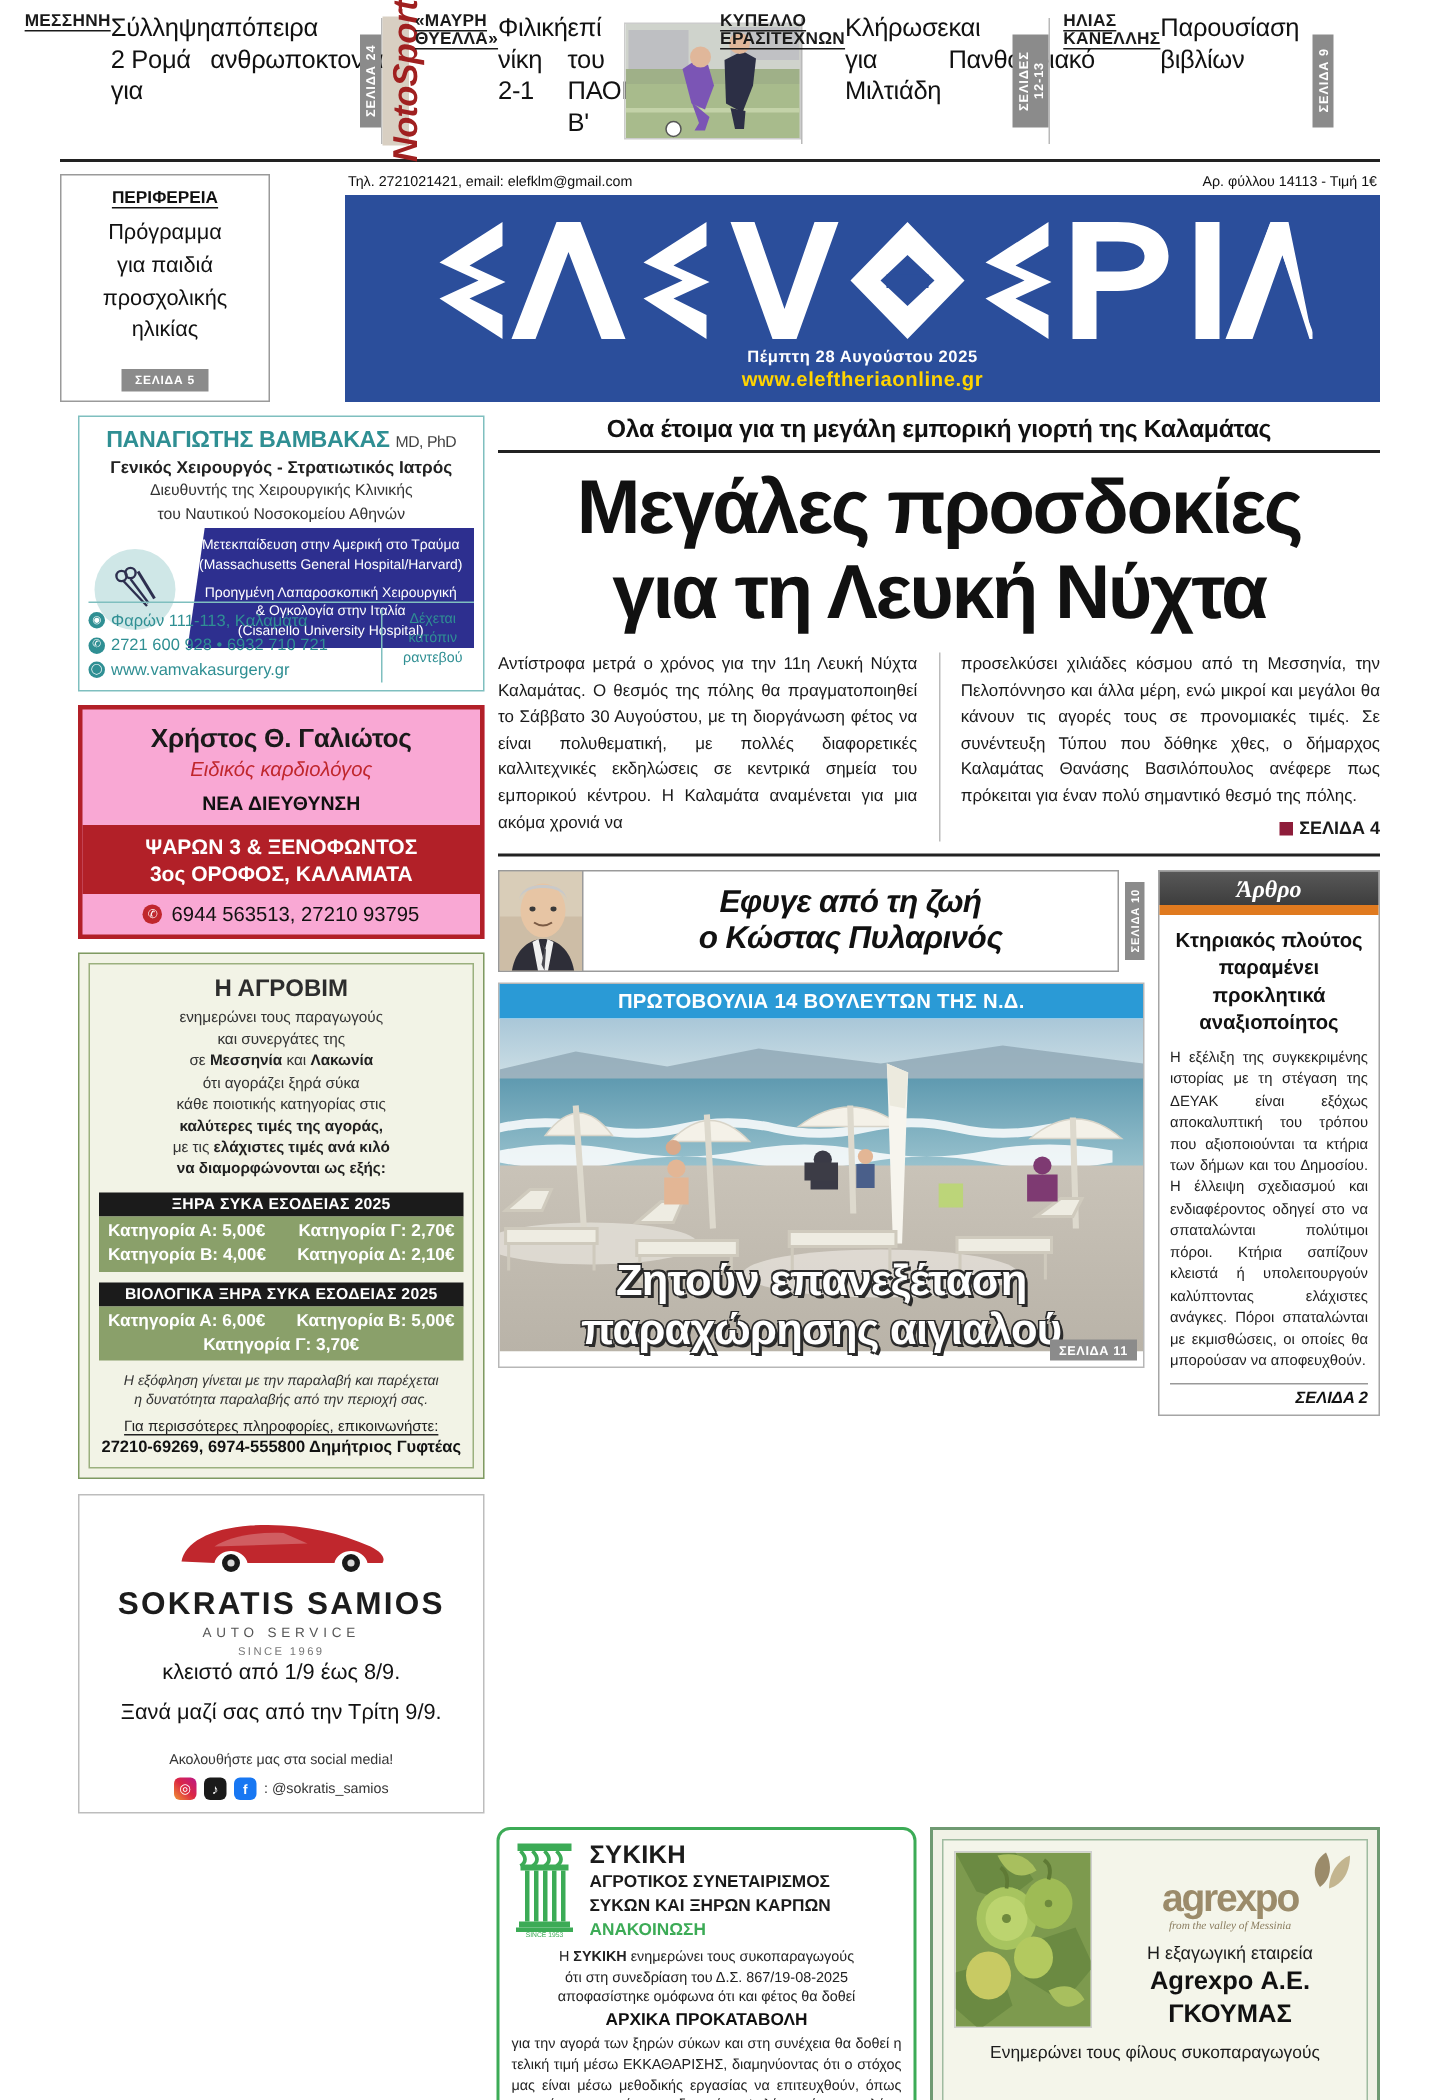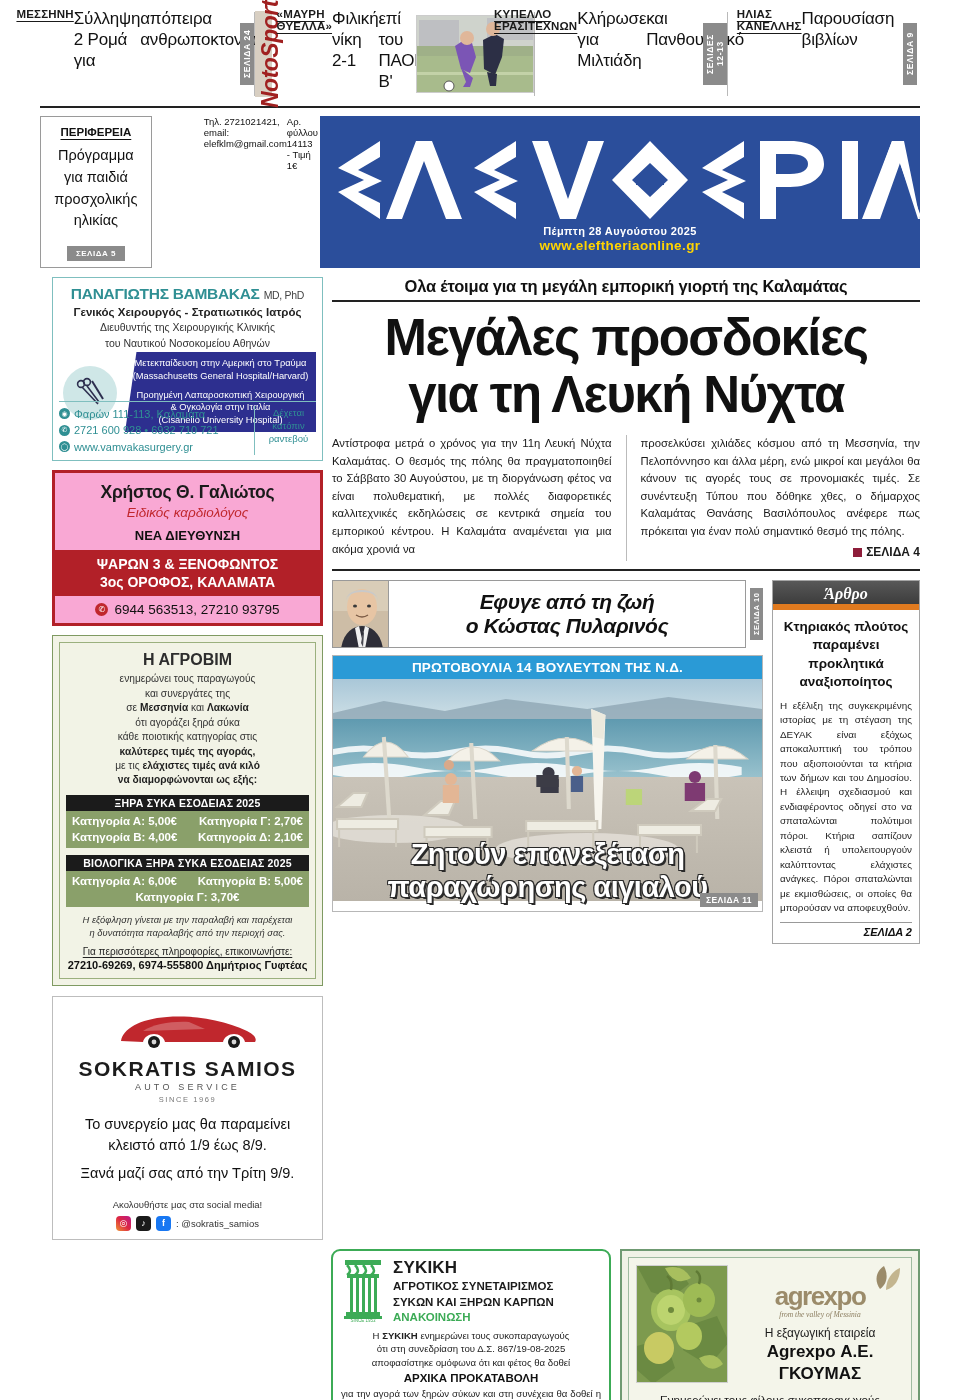--- a/index.html
+++ b/index.html
@@ -47,21 +47,21 @@
   }
   .periphereia-kicker {
     font-size: 11.5px; font-weight: 700; text-decoration: underline; text-underline-offset: 3px;
     margin-bottom: 7px;
   }
   .periphereia-text { font-size: 14.5px; line-height: 1.5; font-weight: 400; color: #111; }
   .periphereia-badge {
     margin-top: auto; background: #8b8b8b; color: #fff; font-size: 8px; font-weight: 700;
     letter-spacing: .5px; padding: 3px 9px;
   }
-  .masthead-right { flex: 1; display: flex; flex-direction: row; padding-left: 40px; }
+  .masthead-right { flex: 1; display: flex; flex-direction: column; padding-left: 40px; }
   .masthead-meta { display: flex; justify-content: space-between; font-size: 9.5px; color: #111; padding: 0 2px 3px; }
   .masthead-blue {
     flex: 1; background: #2b4e9b; position: relative;
     display: flex; flex-direction: column; align-items: center; justify-content: center;
   }
   .logo-word { display: flex; align-items: center; justify-content: center; gap: 7px; margin-top: 6px; }
   .logo-word svg { display: block; }
   .masthead-date { color: #fff; font-size: 11px; font-weight: 700; letter-spacing: .4px; margin-top: 2px; }
   .masthead-url { color: #ffd400; font-size: 13.5px; font-weight: 700; letter-spacing: .4px; margin-top: 1px; }
 
@@ -233,21 +233,21 @@
         <circle cx="50" cy="22" r="7" fill="#e0b79a"></circle>
         <path d="M44 52 l5 14 -3 5 h7 l3 -9 z" fill="#7b55b5"></path>
         <path d="M66 24 l12 -6 9 5 -2 18 -7 18 -11 -6z" fill="#2c2f45"></path>
         <circle cx="76" cy="13" r="7" fill="#e0b79a"></circle>
         <path d="M70 56 l3 14 h6 l1 -12z" fill="#2c2f45"></path>
         <circle cx="32" cy="70" r="5" fill="#fff" stroke="#555" stroke-width="1"></circle>
       </svg>
     </div>
 
     <div class="vrule"></div>
-    <div class="teaser" style="width:168px">
+    <div class="teaser" style="width:140px">
       <div class="teaser-kicker">ΚΥΠΕΛΛΟ ΕΡΑΣΙΤΕΧΝΩΝ</div>
       <div class="teaser-title">Κλήρωσε για Μιλτιάδη</div>
       <div class="teaser-title">και Πανθουριακό</div>
     </div>
     <div class="pagebadge">ΣΕΛΙΔΕΣ 12-13</div>
     <div class="vrule"></div>
 
     <div class="teaser" style="width:175px">
       <div class="teaser-kicker">ΗΛΙΑΣ ΚΑΝΕΛΛΗΣ</div>
       <div class="teaser-title">Παρουσίαση βιβλίων</div>
@@ -431,21 +431,20 @@
           <path d="M8 34 C10 22 26 12 54 10 C84 8 112 14 134 24 C142 28 144 32 142 35 L132 35 C131 30 126 27 121 27 C116 27 111 30 110 35 L52 35 C51 30 46 27 41 27 C36 27 31 30 30 35 Z" fill="#c0272d"></path>
           <path d="M30 24 C40 17 60 14 76 15 L92 22 Z" fill="#fff" opacity=".25"></path>
           <circle cx="41" cy="35" r="6" fill="#1a1a1a"></circle>
             <circle cx="41" cy="35" r="2.4" fill="#d8d8d8"></circle>
           <circle cx="121" cy="35" r="6" fill="#1a1a1a"></circle>
             <circle cx="121" cy="35" r="2.4" fill="#d8d8d8"></circle>
         </svg>
         <div class="sk-word">SOKRATIS SAMIOS</div>
         <div class="sk-sub">AUTO SERVICE</div>
         <div class="sk-since">SINCE 1969</div>
-        <div class="sk-msg">Το συνεργείο μας θα παραμείνει</div>
         <div class="sk-msg" style="margin-top:0">κλειστό από 1/9 έως 8/9.</div>
         <div class="sk-msg" style="margin-top:6px">Ξανά μαζί σας από την Τρίτη 9/9.</div>
         <div class="sk-follow">Ακολουθήστε μας στα social media!</div>
         <div class="sk-social">
           <span class="sq-ic" style="background:linear-gradient(45deg,#f09433,#dc2743,#bc1888)">◎</span>
           <span class="sq-ic" style="background:#1a1a1a">♪</span>
           <span class="sq-ic" style="background:#1877f2">f</span>
           <span>: @sokratis_samios</span>
         </div>
       </div>

